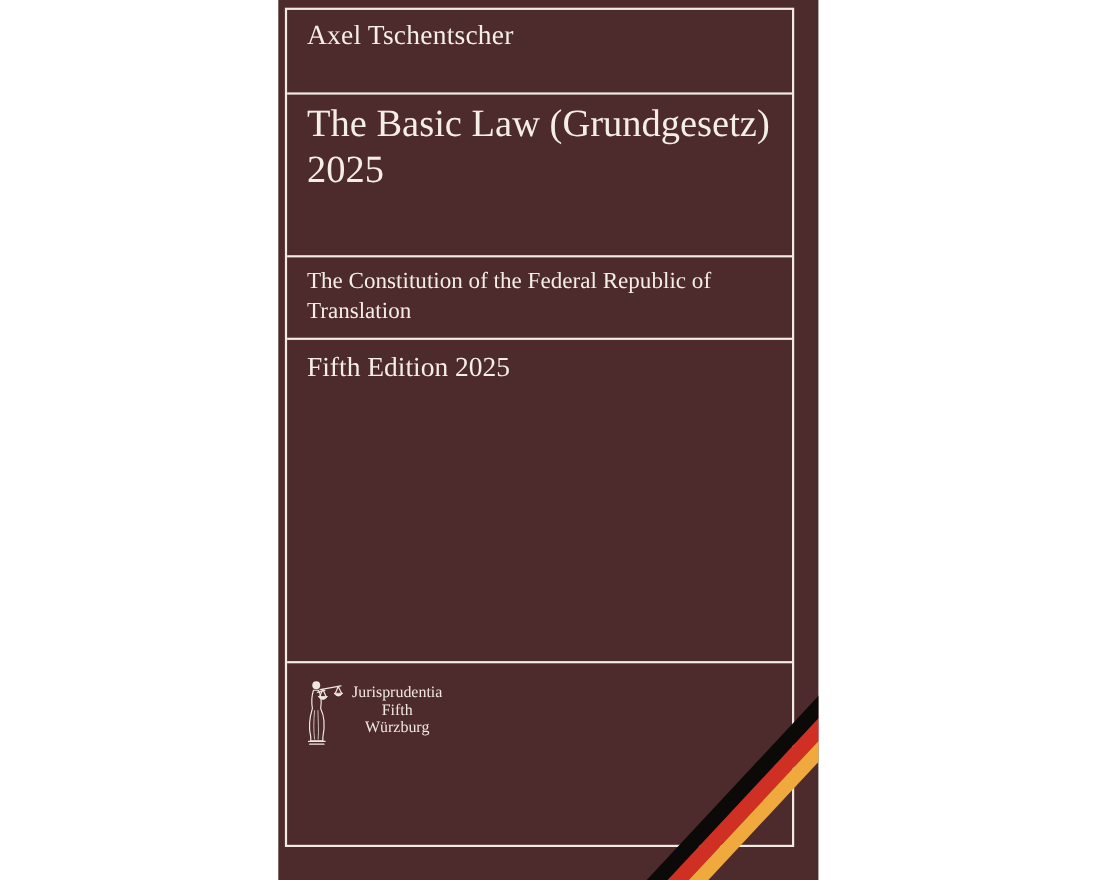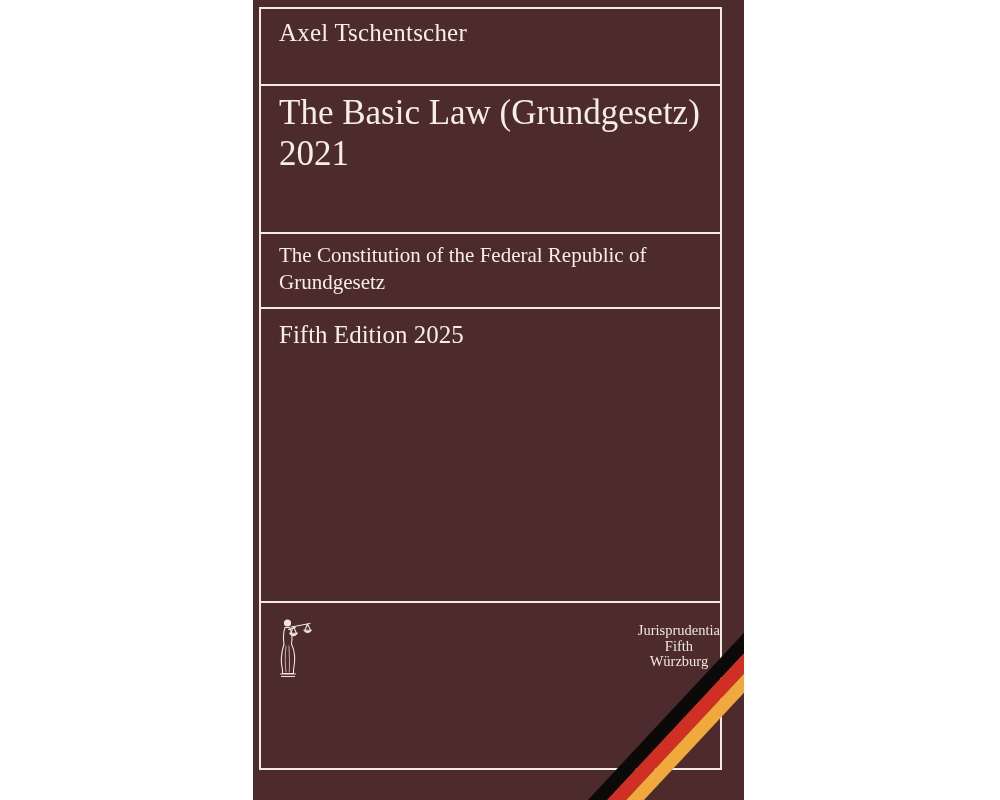--- a/index.html
+++ b/index.html
@@ -113,33 +113,33 @@
   <div class="cover" style="background: rgb(77, 42, 44);">
 
     <div class="frame" style="border-color: rgb(242, 235, 227);">
 
       <div class="section sec-author" style="color: rgb(244, 238, 230); border-top-color: rgb(242, 235, 227);">
         <span>Axel Tschentscher</span>
       </div>
 
       <div class="section sec-title" style="color: rgb(244, 238, 230); border-top-color: rgb(242, 235, 227);">
         <span class="line">The Basic Law (Grundgesetz)</span>
-        <span class="line">2021</span>
+        <span class="line">2025</span>
       </div>
 
       <div class="section sec-subtitle" style="color: rgb(244, 238, 230); border-top-color: rgb(242, 235, 227);">
         <span class="line">The Constitution of the Federal Republic of</span>
-        <span class="line">Grundgesetz</span>
+        <span class="line">Translation</span>
       </div>
 
       <div class="section sec-edition" style="color: rgb(244, 238, 230); border-top-color: rgb(242, 235, 227);">
         <span>Fifth Edition 2025</span>
       </div>
 
-      <div class="section sec-publisher" style="color: rgb(244, 238, 230); border-top-color: rgb(242, 235, 227); justify-content: space-between;">
+      <div class="section sec-publisher" style="color: rgb(244, 238, 230); border-top-color: rgb(242, 235, 227);">
         <span class="justitia">
           <svg width="37" height="62" viewBox="0 0 37 62" fill="none" stroke="#efe7de" stroke-width="1.1" stroke-linecap="round" stroke-linejoin="round">
 
             <path d="M15 11 L34 7.5"></path>
 
             <path d="M17.5 10.6 L14.5 17.5 M17.5 10.6 L20.5 17.5"></path>
             <path d="M13.5 17.5 Q17.5 22.5 21.5 17.5 Z" fill="#efe7de" stroke-width="0.8"></path>
 
             <path d="M31.5 8 L28.8 14.5 M31.5 8 L34.6 14.5"></path>
             <path d="M27.8 14.5 Q31.6 19.2 35.4 14.5 Z" fill="#efe7de" stroke-width="0.8"></path>

